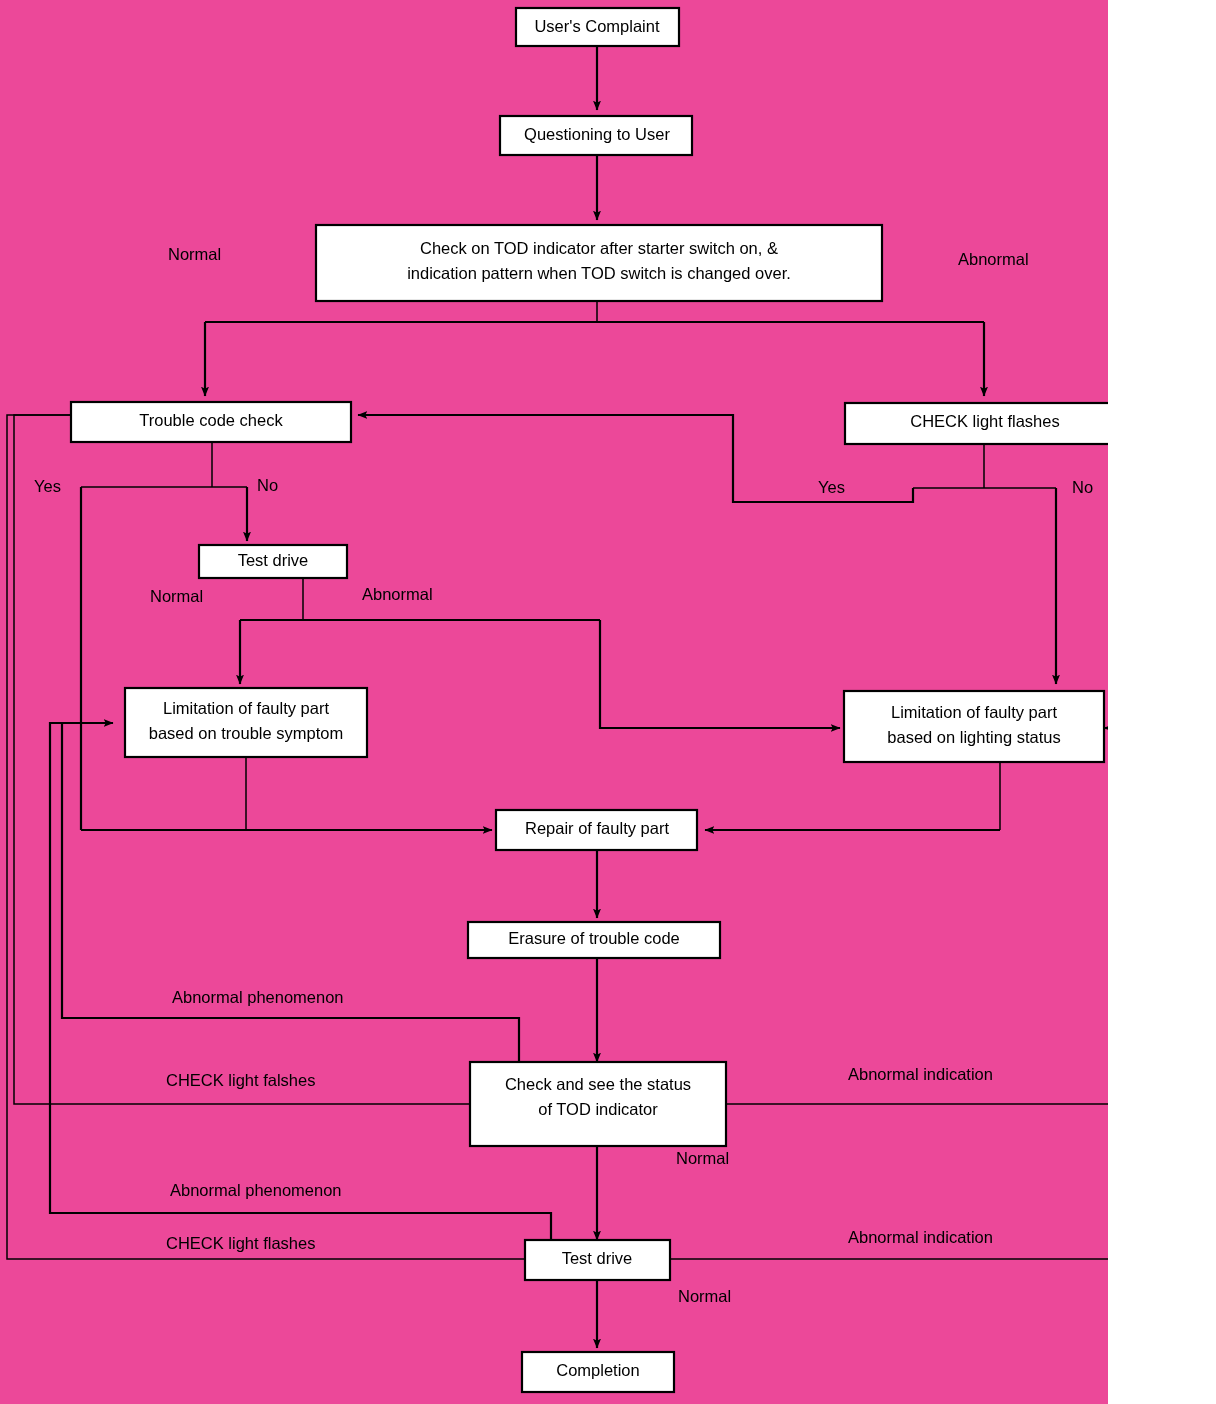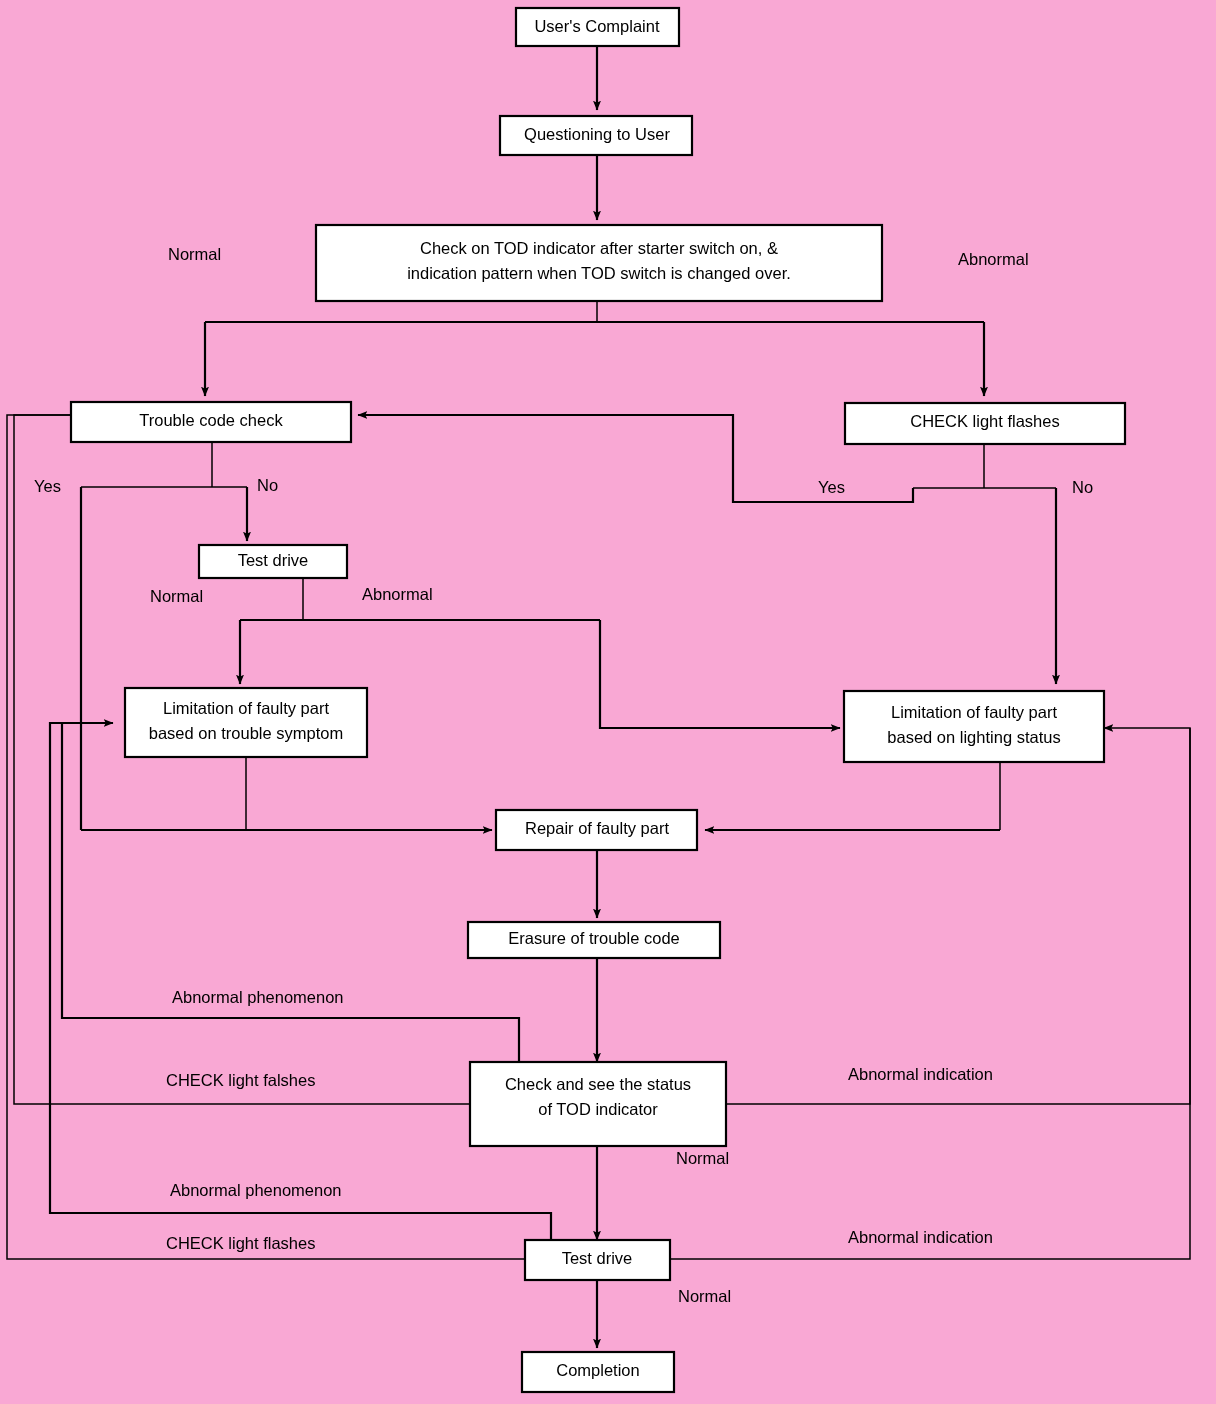--- a/index.html
+++ b/index.html
@@ -5,23 +5,23 @@
   html, body {
     margin: 0;
     padding: 0;
     background: #ffffff;
   }
   body {
     font-family: "Liberation Sans", sans-serif;
   }
   #diagram-root {
     position: relative;
-    width: 1216px;
+    width: 1108px;
     height: 1404px;
-    background: #f9a8d4;
+    background: #ec4899;
     overflow: hidden;
   }
   svg.flow {
     display: block;
     width: 1216px;
     height: 1404px;
   }
   .nodebox {
     fill: #ffffff;
     stroke: #000000;

